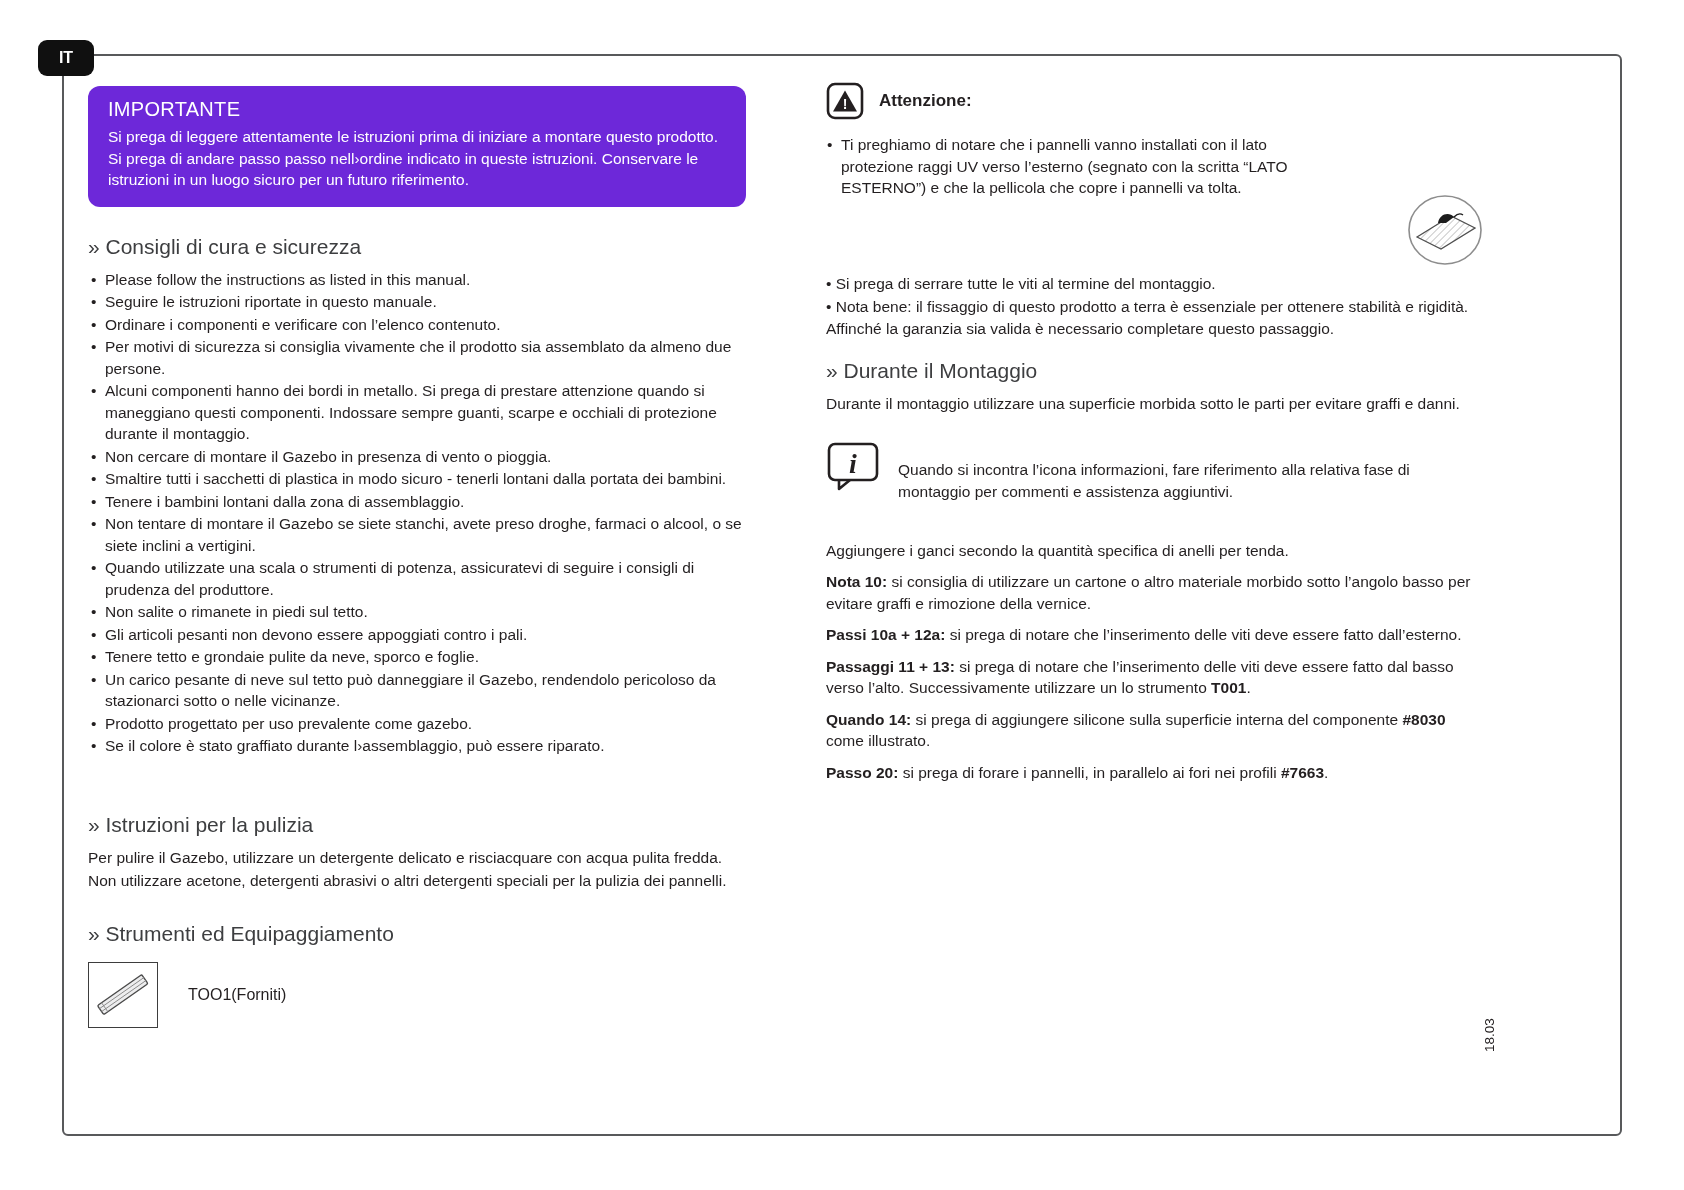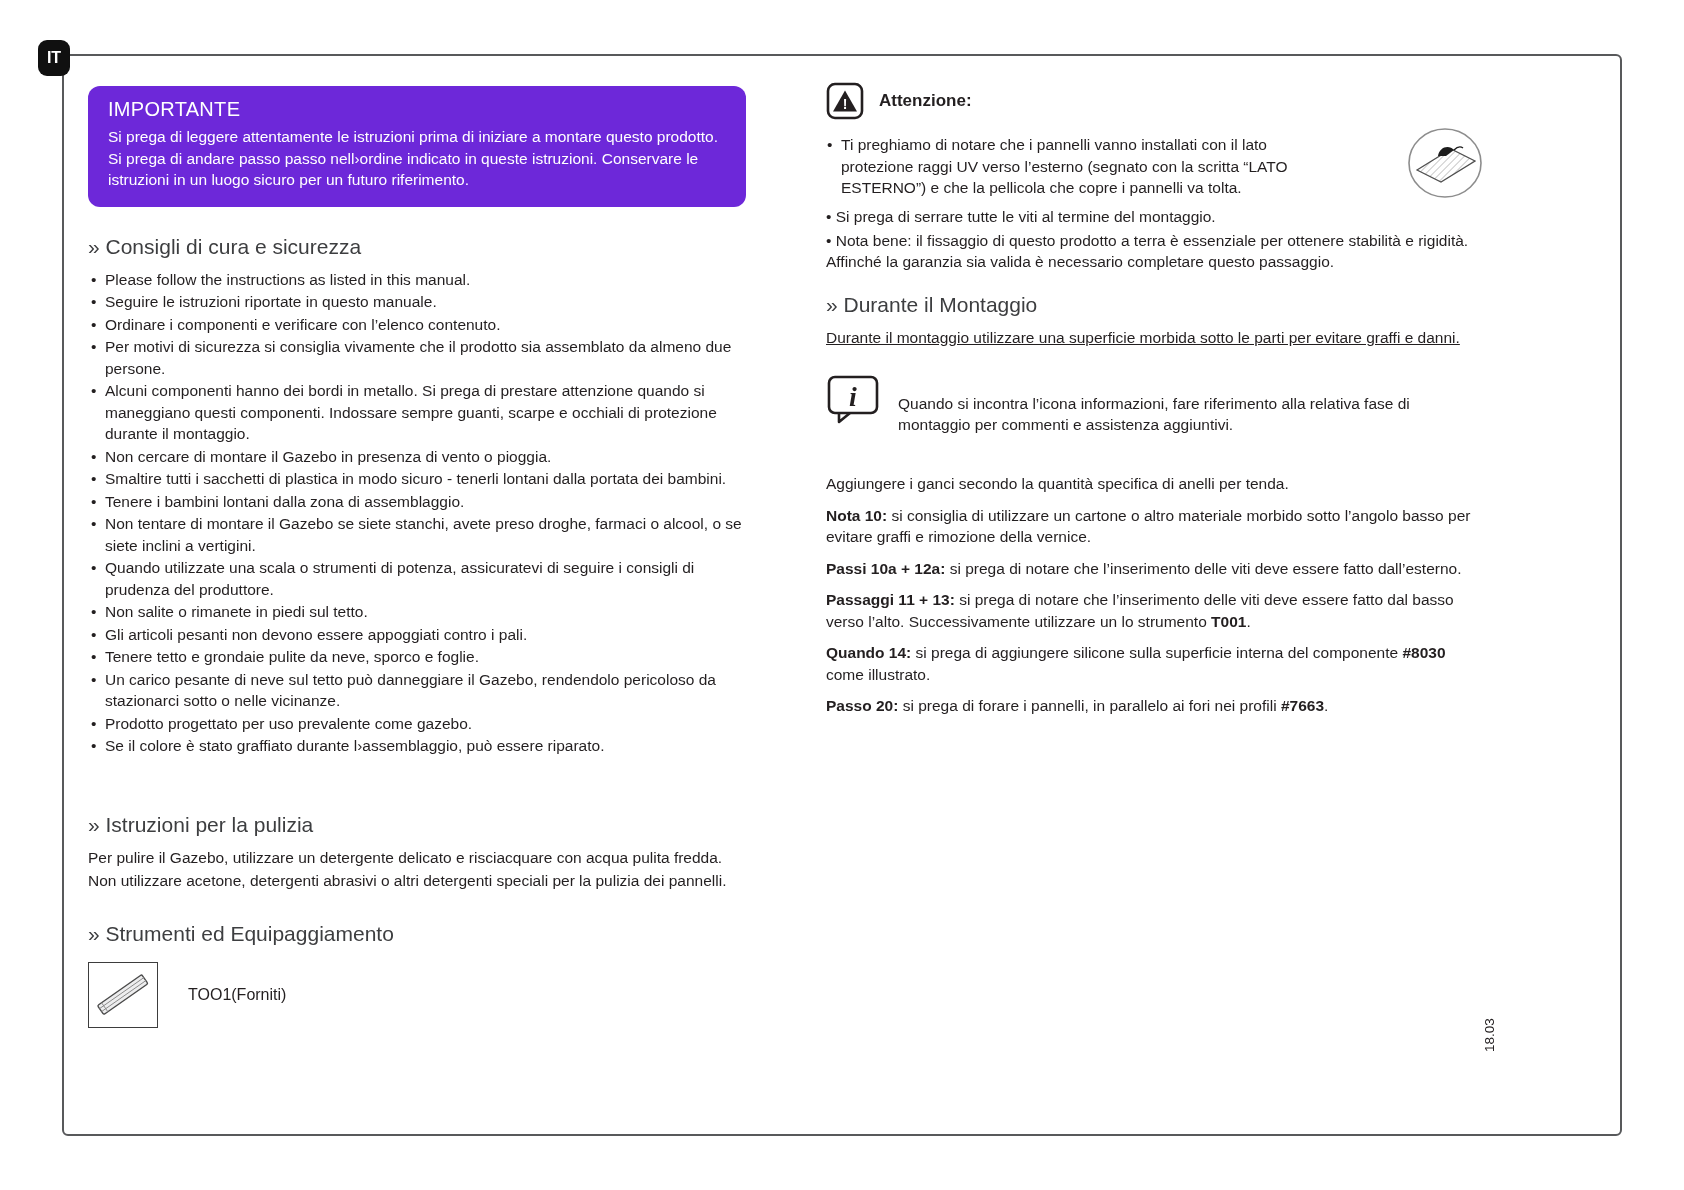--- a/index.html
+++ b/index.html
@@ -20,21 +20,21 @@
     width: 1556px;
     height: 1078px;
     border: 2px solid #58595b;
     border-radius: 6px;
     background: #ffffff;
   }
   .lang-badge {
     position: absolute;
     left: 38px;
     top: 40px;
-    width: 32px;
+    width: 56px;
     height: 36px;
     background: #101010;
     border-radius: 9px;
     color: #ffffff;
     font-size: 16px;
     font-weight: bold;
     display: flex;
     align-items: center;
     justify-content: center;
     z-index: 5;
@@ -111,21 +111,21 @@
     justify-content: center;
   }
   .tool-label { font-size: 16px; }
   .att-header {
     display: flex;
     align-items: center;
     gap: 15px;
     margin-bottom: 14px;
   }
   .att-title { font-size: 17px; font-weight: bold; }
-  .att-row { display: flex; align-items: flex-start; }
+  .att-row { display: flex; align-items: flex-start; flex-direction: column; }
   .att-row .att-list { width: 512px; flex: none; }
   .panel-wrap { margin-left: auto; margin-top: -10px; }
   .att-list {
     list-style: none;
     margin: 0;
     padding: 0;
   }
   .att-list li {
     position: relative;
     padding-left: 15px;
@@ -137,21 +137,21 @@
     left: 1px;
     top: 0;
   }
   .att-list li.no-hang { padding-left: 0; }
   .att-list li.no-hang::before {
     content: "\2022\00a0";
     position: static;
     display: inline;
   }
   .mont-h { margin-top: 20px; }
-  .intro-p { margin: 0 0 26px 0; text-decoration: underline; }
+  .intro-p { margin: 0 0 26px 0; }
   .info-row {
     display: flex;
     align-items: flex-start;
     gap: 18px;
     margin: 16px 0 22px 0;
   }
   .info-note { flex: 1; padding-top: 3px; }
   .step { margin: 0 0 10px 0; }
   .step span { white-space: pre-line; }
   .footer-code {

